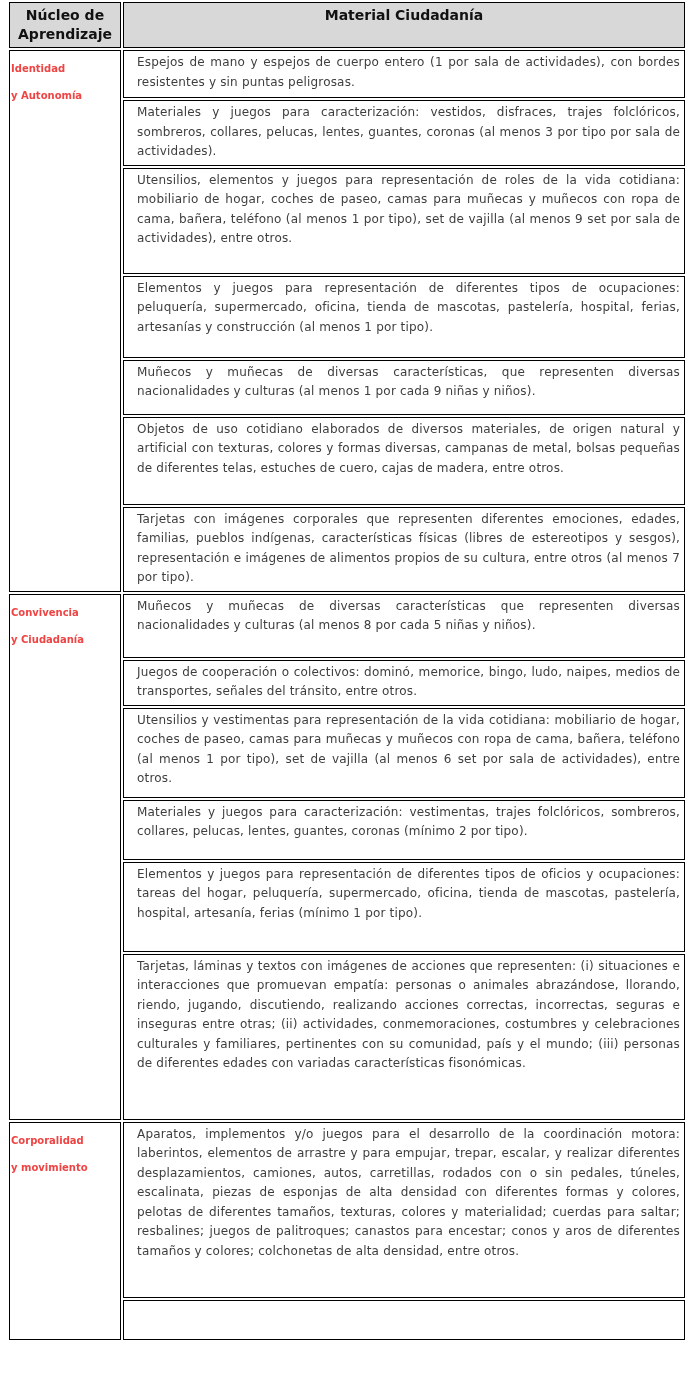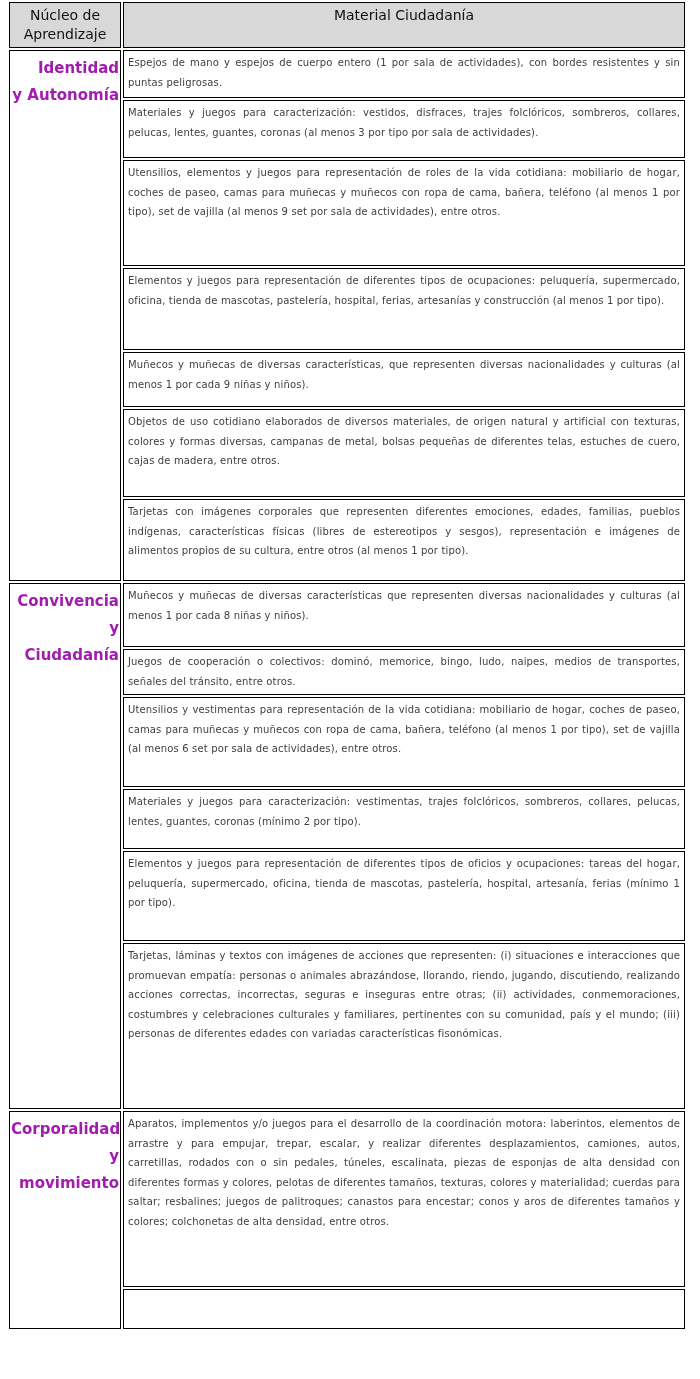--- a/index.html
+++ b/index.html
@@ -20,43 +20,43 @@
   col.c-nucleo{width:112px;}
   td,th{
     border:1.5px solid #000000;
     vertical-align:top;
     box-sizing:border-box;
     overflow:hidden;
   }
   th.hdr{
     background:#d8d8d8;
     color:#111111;
-    font-weight:normal;
+    font-weight:bold;
     font-size:14px;
     line-height:19px;
     text-align:center;
     padding:3px 4px;
     height:40px;
   }
   td.nucleo{
-    color:#a21caf;
+    color:#ef4444;
     font-weight:bold;
-    font-size:15px;
+    font-size:10px;
     line-height:27px;
-    text-align:right;
+    text-align:left;
     white-space:pre-line;
     padding:4px 1px;
   }
   td.mat{
     color:#3e3e3e;
-    font-size:10px;
+    font-size:12px;
     line-height:19.5px;
     letter-spacing:0.015em;
     text-align:justify;
-    padding:2px 4px 3px 4px;
+    padding:2px 4px 3px 13px;
   }
   
   .rh1{height:48px}.rh2{height:58px}.rh3{height:106px}.rh4{height:82px}
   .rh5{height:55px}.rh6{height:88px}.rh7{height:82px}
   .rh8{height:64px}.rh9{height:46px}.rh10{height:90px}.rh11{height:60px}
   .rh12{height:90px}.rh13{height:166px}
   .rh14{height:176px}.rh15{height:40px}
 </style>
 </head>
 <body>
@@ -88,27 +88,27 @@
     <tr>
       <td class="mat rh4">Elementos y juegos para representación de diferentes tipos de ocupaciones: peluquería, supermercado, oficina, tienda de mascotas, pastelería, hospital, ferias, artesanías y construcción (al menos 1 por tipo).</td>
     </tr>
     <tr>
       <td class="mat rh5">Muñecos y muñecas de diversas características, que representen diversas nacionalidades y culturas (al menos 1 por cada 9 niñas y niños).</td>
     </tr>
     <tr>
       <td class="mat rh6">Objetos de uso cotidiano elaborados de diversos materiales, de origen natural y artificial con texturas, colores y formas diversas, campanas de metal, bolsas pequeñas de diferentes telas, estuches de cuero, cajas de madera, entre otros.</td>
     </tr>
     <tr>
-      <td class="mat rh7">Tarjetas con imágenes corporales que representen diferentes emociones, edades, familias, pueblos indígenas, características físicas (libres de estereotipos y sesgos), representación e imágenes de alimentos propios de su cultura, entre otros (al menos 1 por tipo).</td>
+      <td class="mat rh7">Tarjetas con imágenes corporales que representen diferentes emociones, edades, familias, pueblos indígenas, características físicas (libres de estereotipos y sesgos), representación e imágenes de alimentos propios de su cultura, entre otros (al menos 7 por tipo).</td>
     </tr>
 
     <tr>
       <td class="nucleo" rowspan="6">Convivencia
 y Ciudadanía</td>
-      <td class="mat rh8">Muñecos y muñecas de diversas características que representen diversas nacionalidades y culturas (al menos 1 por cada 8 niñas y niños).</td>
+      <td class="mat rh8">Muñecos y muñecas de diversas características que representen diversas nacionalidades y culturas (al menos 8 por cada 5 niñas y niños).</td>
     </tr>
     <tr>
       <td class="mat rh9">Juegos de cooperación o colectivos: dominó, memorice, bingo, ludo, naipes, medios de transportes, señales del tránsito, entre otros.</td>
     </tr>
     <tr>
       <td class="mat rh10">Utensilios y vestimentas para representación de la vida cotidiana: mobiliario de hogar, coches de paseo, camas para muñecas y muñecos con ropa de cama, bañera, teléfono (al menos 1 por tipo), set de vajilla (al menos 6 set por sala de actividades), entre otros.</td>
     </tr>
     <tr>
       <td class="mat rh11">Materiales y juegos para caracterización: vestimentas, trajes folclóricos, sombreros, collares, pelucas, lentes, guantes, coronas (mínimo 2 por tipo).</td>
     </tr>

